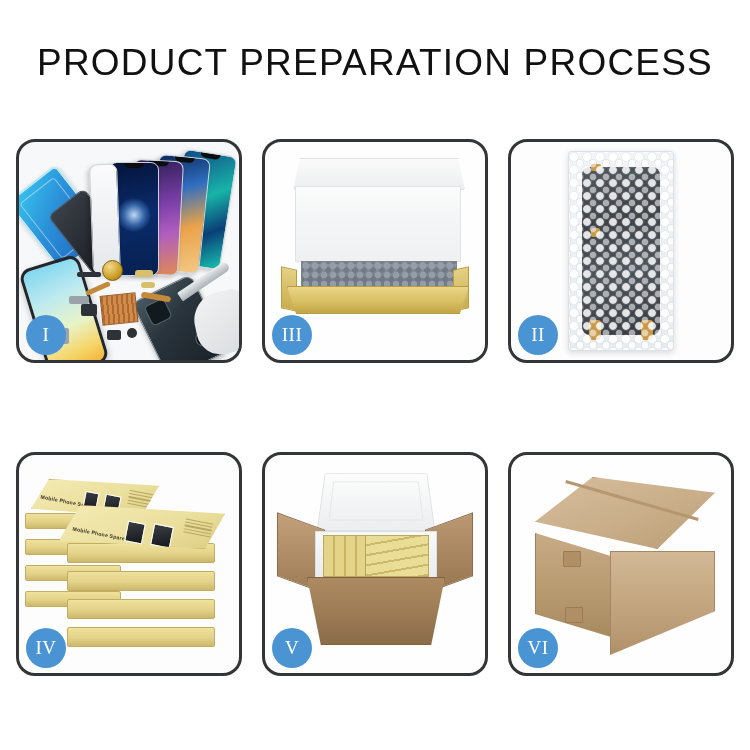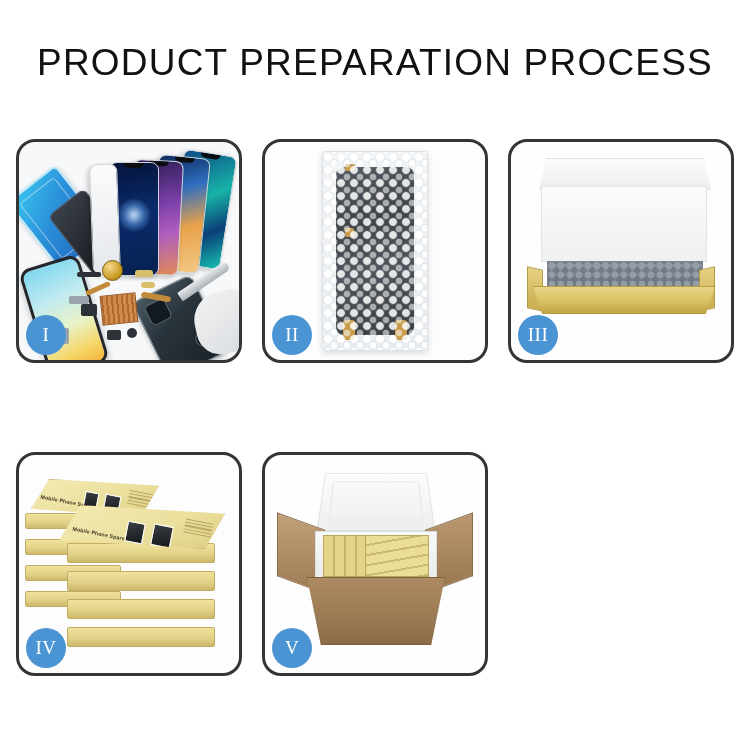--- a/index.html
+++ b/index.html
@@ -340,46 +340,46 @@
         <div class="flex-cable" style="left:122px;top:152px;width:30px;height:6px;transform:rotate(10deg);"></div>
         <div class="flex-cable" style="left:66px;top:144px;width:26px;height:5px;transform:rotate(-24deg);"></div>
         <div class="sgold" style="left:22px;top:178px;width:16px;height:18px;border-radius:3px;background:#e0b62f;"></div>
 
         <div class="tweezer"></div>
         <div class="hand"></div>
       </div>
       <div class="badge">I</div>
     </div>
 
+    <div class="panel p3">
+      <div class="scene">
+        <div class="b3-lid"></div>
+        <div class="b3-foam"></div>
+        <div class="b3-bubble"></div>
+        <div class="b3-left-flap"></div>
+        <div class="b3-right-flap"></div>
+        <div class="b3-front"></div>
+      </div>
+      <div class="badge">III</div>
+    </div>
+
     <div class="panel p2">
       <div class="scene">
         <div class="bag">
           <div class="inner-screen"></div>
           <div class="tab-gold" style="left:22px;top:12px;width:10px;height:7px;"></div>
           <div class="tab-gold" style="left:22px;top:76px;width:9px;height:9px;"></div>
           <div class="tab-gold" style="left:20px;top:168px;width:12px;height:20px;border-radius:3px;"></div>
           <div class="tab-gold" style="right:20px;top:168px;width:12px;height:20px;border-radius:3px;"></div>
           <div class="bubbles"></div>
         </div>
       </div>
       <div class="badge">II</div>
     </div>
 
-    <div class="panel p3">
-      <div class="scene">
-        <div class="b3-lid"></div>
-        <div class="b3-foam"></div>
-        <div class="b3-bubble"></div>
-        <div class="b3-left-flap"></div>
-        <div class="b3-right-flap"></div>
-        <div class="b3-front"></div>
-      </div>
-      <div class="badge">III</div>
-    </div>
-
     <div class="panel p4">
       <div class="scene">
         <div class="stack">
 
           <div class="sbox" style="left:0px;top:42px;width:96px;height:16px;"></div>
           <div class="sbox" style="left:0px;top:68px;width:96px;height:16px;"></div>
           <div class="sbox" style="left:0px;top:94px;width:96px;height:16px;"></div>
           <div class="sbox" style="left:0px;top:120px;width:96px;height:16px;"></div>
 
           <div class="sbox top-face" style="left:6px;top:8px;width:128px;height:38px;
@@ -426,15 +426,26 @@
         <div class="v-flap-l"></div>
         <div class="v-flap-r"></div>
         <div class="v-inner"></div>
         <div class="v-goods"></div>
         <div class="v-goods2"></div>
         <div class="v-body"></div>
       </div>
       <div class="badge">V</div>
     </div>
 
+    <div class="panel p6">
+      <div class="scene">
+        <div class="c-top"></div>
+        <div class="c-top-seam"></div>
+        <div class="c-left"></div>
+        <div class="c-right"></div>
+        <div class="c-tape" style="left:52px;top:96px;width:18px;height:16px;"></div>
+        <div class="c-tape" style="left:54px;top:152px;width:18px;height:16px;"></div>
+      </div>
+      <div class="badge">VI</div>
+    </div>
 
   </div>
 </div>
 
 </body></html>

